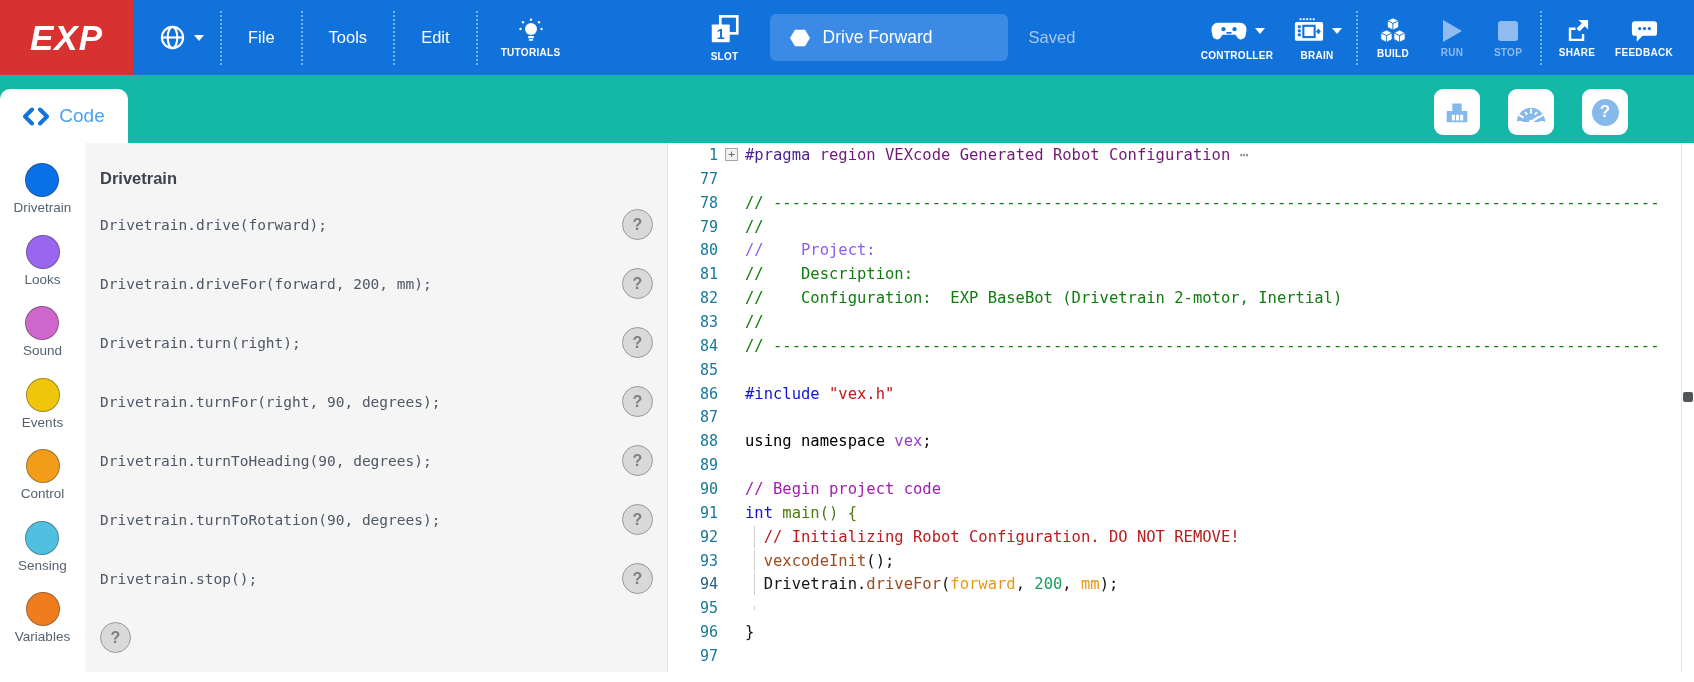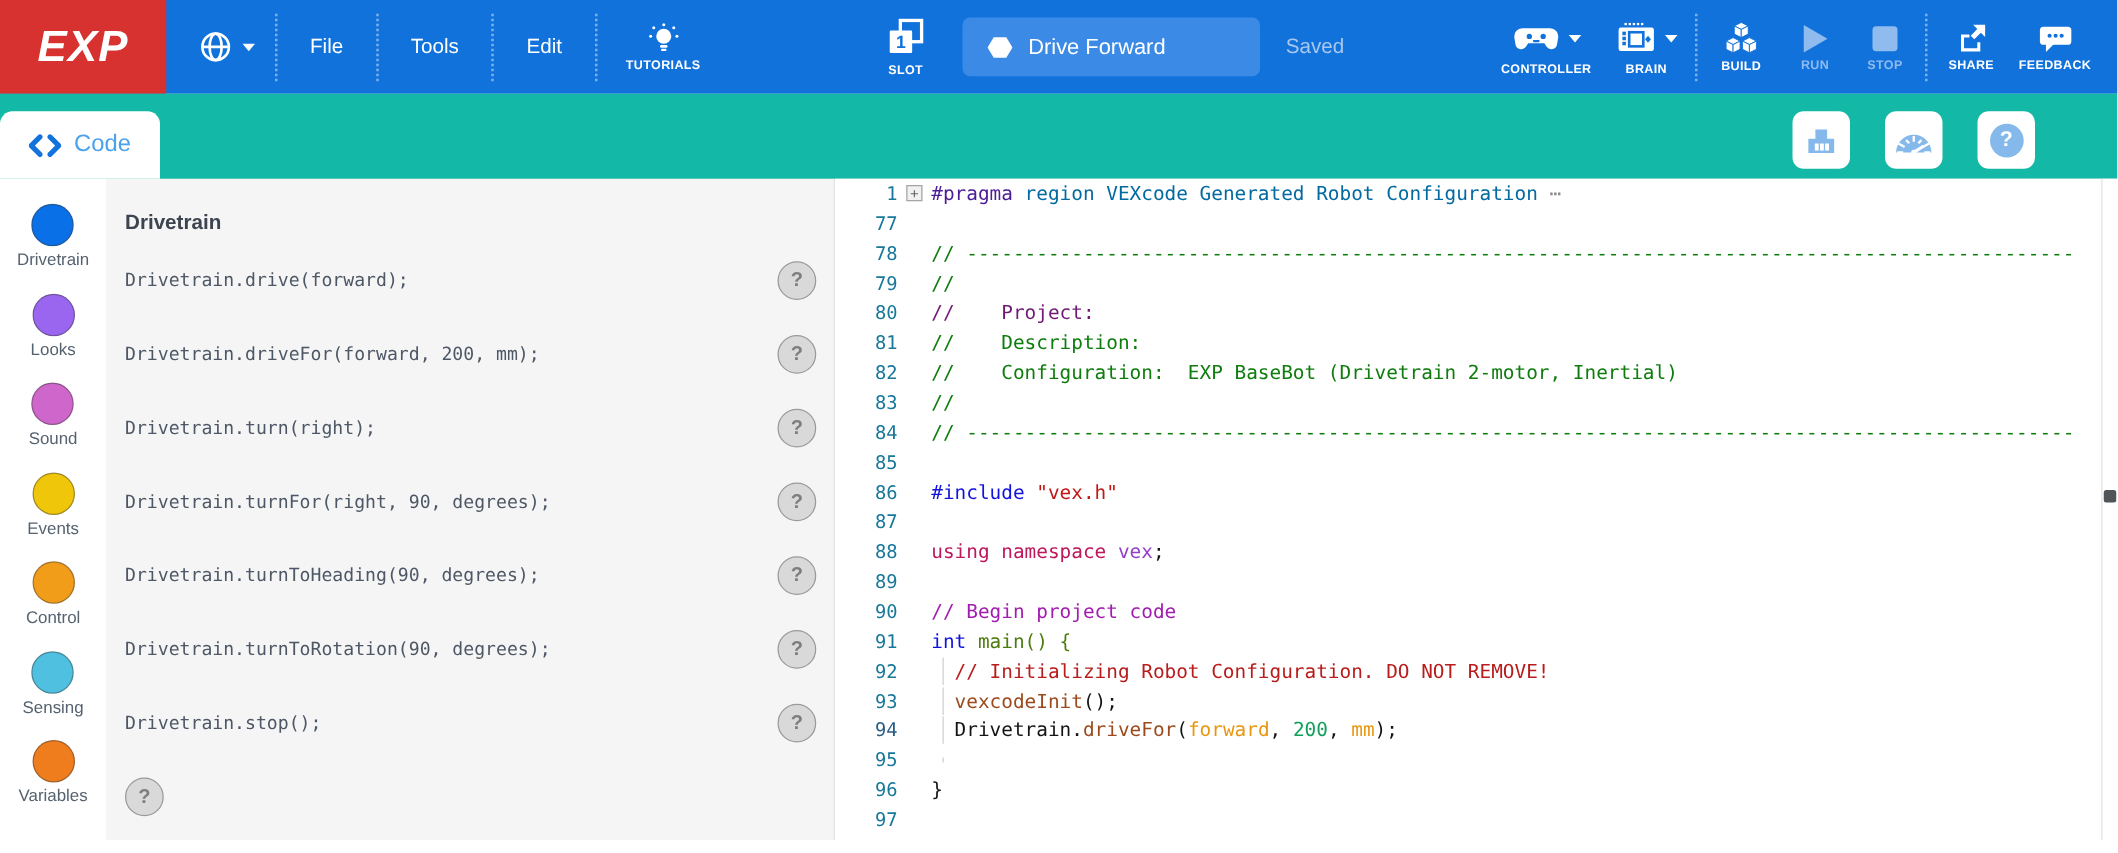--- a/index.html
+++ b/index.html
@@ -332,41 +332,41 @@
         </div>
     </aside>
 
     <main class="editor">
       <div>
           <div class="line">
     <span class="num">1</span>
     <span class="fold-slot">
               <span class="foldbox">+</span>
             </span>
-    <span class="code"><span style="color: #4c1d95;">#pragma</span><span style="color: #0369a1;"> region VEXcode Generated Robot Configuration </span><span style="color: rgb(138, 138, 138);">⋯</span></span>
+    <span class="code"><span style="color: #4c1d95;">#pragma</span><span style="color: #701a75;"> region VEXcode Generated Robot Configuration </span><span style="color: rgb(138, 138, 138);">⋯</span></span>
   </div>
           <div class="line">
     <span class="num">77</span>
     <span class="fold-slot"></span>
     <span class="code"></span>
   </div>
           <div class="line">
     <span class="num">78</span>
     <span class="fold-slot"></span>
     <span class="code"><span style="color: rgb(14, 125, 14);">// -----------------------------------------------------------------------------------------------</span></span>
   </div>
           <div class="line">
     <span class="num">79</span>
     <span class="fold-slot"></span>
     <span class="code"><span style="color: rgb(14, 125, 14);">//</span></span>
   </div>
           <div class="line">
     <span class="num">80</span>
     <span class="fold-slot"></span>
-    <span class="code"><span style="color: #701a75;">//    Project:</span></span>
+    <span class="code"><span style="color: #8b5cf6;">//    Project:</span></span>
   </div>
           <div class="line">
     <span class="num">81</span>
     <span class="fold-slot"></span>
     <span class="code"><span style="color: rgb(14, 125, 14);">//    Description:</span></span>
   </div>
           <div class="line">
     <span class="num">82</span>
     <span class="fold-slot"></span>
     <span class="code"><span style="color: rgb(14, 125, 14);">//    Configuration:  EXP BaseBot (Drivetrain 2-motor, Inertial)</span></span>
@@ -392,21 +392,21 @@
     <span class="code"><span style="color: rgb(18, 18, 221);">#include</span><span style="color: rgb(20, 20, 20);"> </span><span style="color: rgb(196, 22, 22);">"vex.h"</span></span>
   </div>
           <div class="line">
     <span class="num">87</span>
     <span class="fold-slot"></span>
     <span class="code"></span>
   </div>
           <div class="line">
     <span class="num">88</span>
     <span class="fold-slot"></span>
-    <span class="code"><span style="color: #be185d;">using namespace</span><span style="color: rgb(20, 20, 20);"> </span><span style="color: rgb(148, 64, 200);">vex</span><span style="color: rgb(20, 20, 20);">;</span></span>
+    <span class="code"><span style="color: #000000;">using namespace</span><span style="color: rgb(20, 20, 20);"> </span><span style="color: rgb(148, 64, 200);">vex</span><span style="color: rgb(20, 20, 20);">;</span></span>
   </div>
           <div class="line">
     <span class="num">89</span>
     <span class="fold-slot"></span>
     <span class="code"></span>
   </div>
           <div class="line">
     <span class="num">90</span>
     <span class="fold-slot"></span>
     <span class="code"><span style="color: #a21caf;">// Begin project code</span></span>

